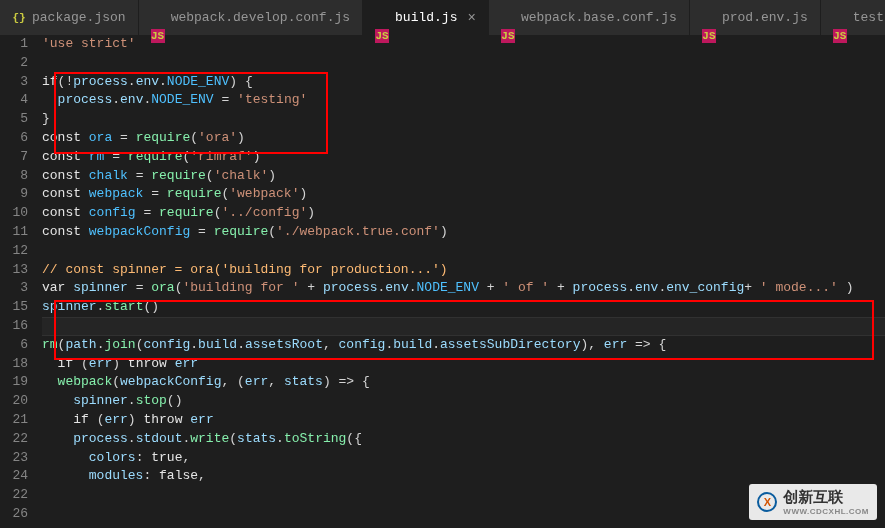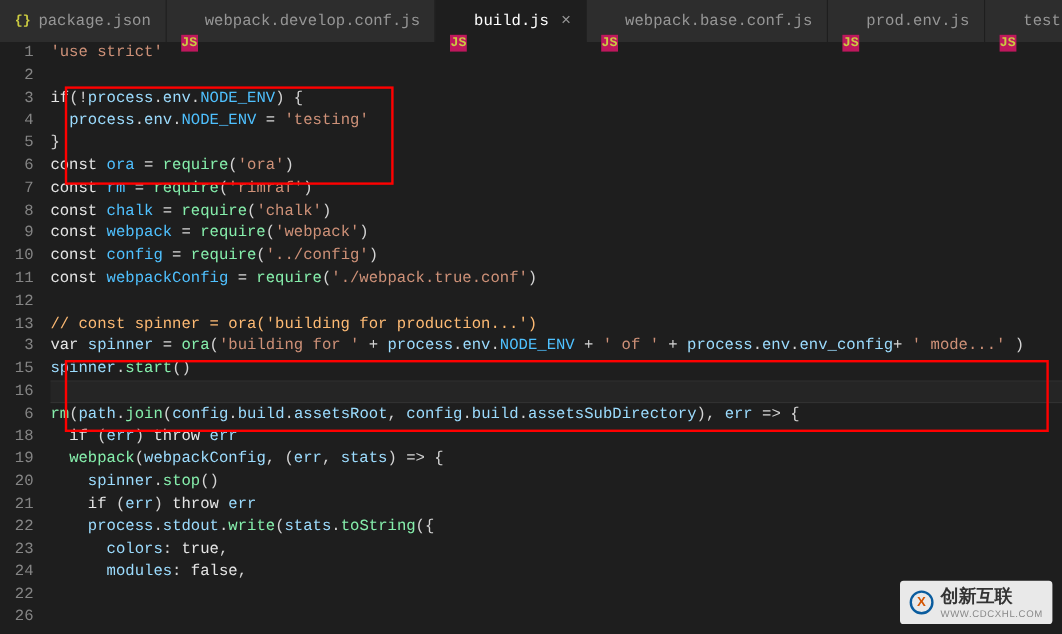--- a/index.html
+++ b/index.html
@@ -88,21 +88,21 @@
   border: 2px solid #0a5c9e;
   border-radius: 50%;
   display: flex;
   align-items: center;
   justify-content: center;
   color: #d35400;
   font-weight: bold;
   font-size: 11px;
 }
 .watermark .txt-main { color: #333; font-size: 15px; font-weight: 600; }
-.watermark .txt-sub { color: #888; font-size: 8px; letter-spacing: 0.5px; }
+.watermark .txt-sub { color: #888; font-size: 8px; letter-spacing: 0.5px; font-weight: bold; }
 .current-line {
   position: absolute;
   left: 0;
   right: 0;
   height: 18.8px;
   background: rgba(255,255,255,0.03);
   border-top: 1px solid rgba(255,255,255,0.06);
   border-bottom: 1px solid rgba(255,255,255,0.06);
 }
 </style>

